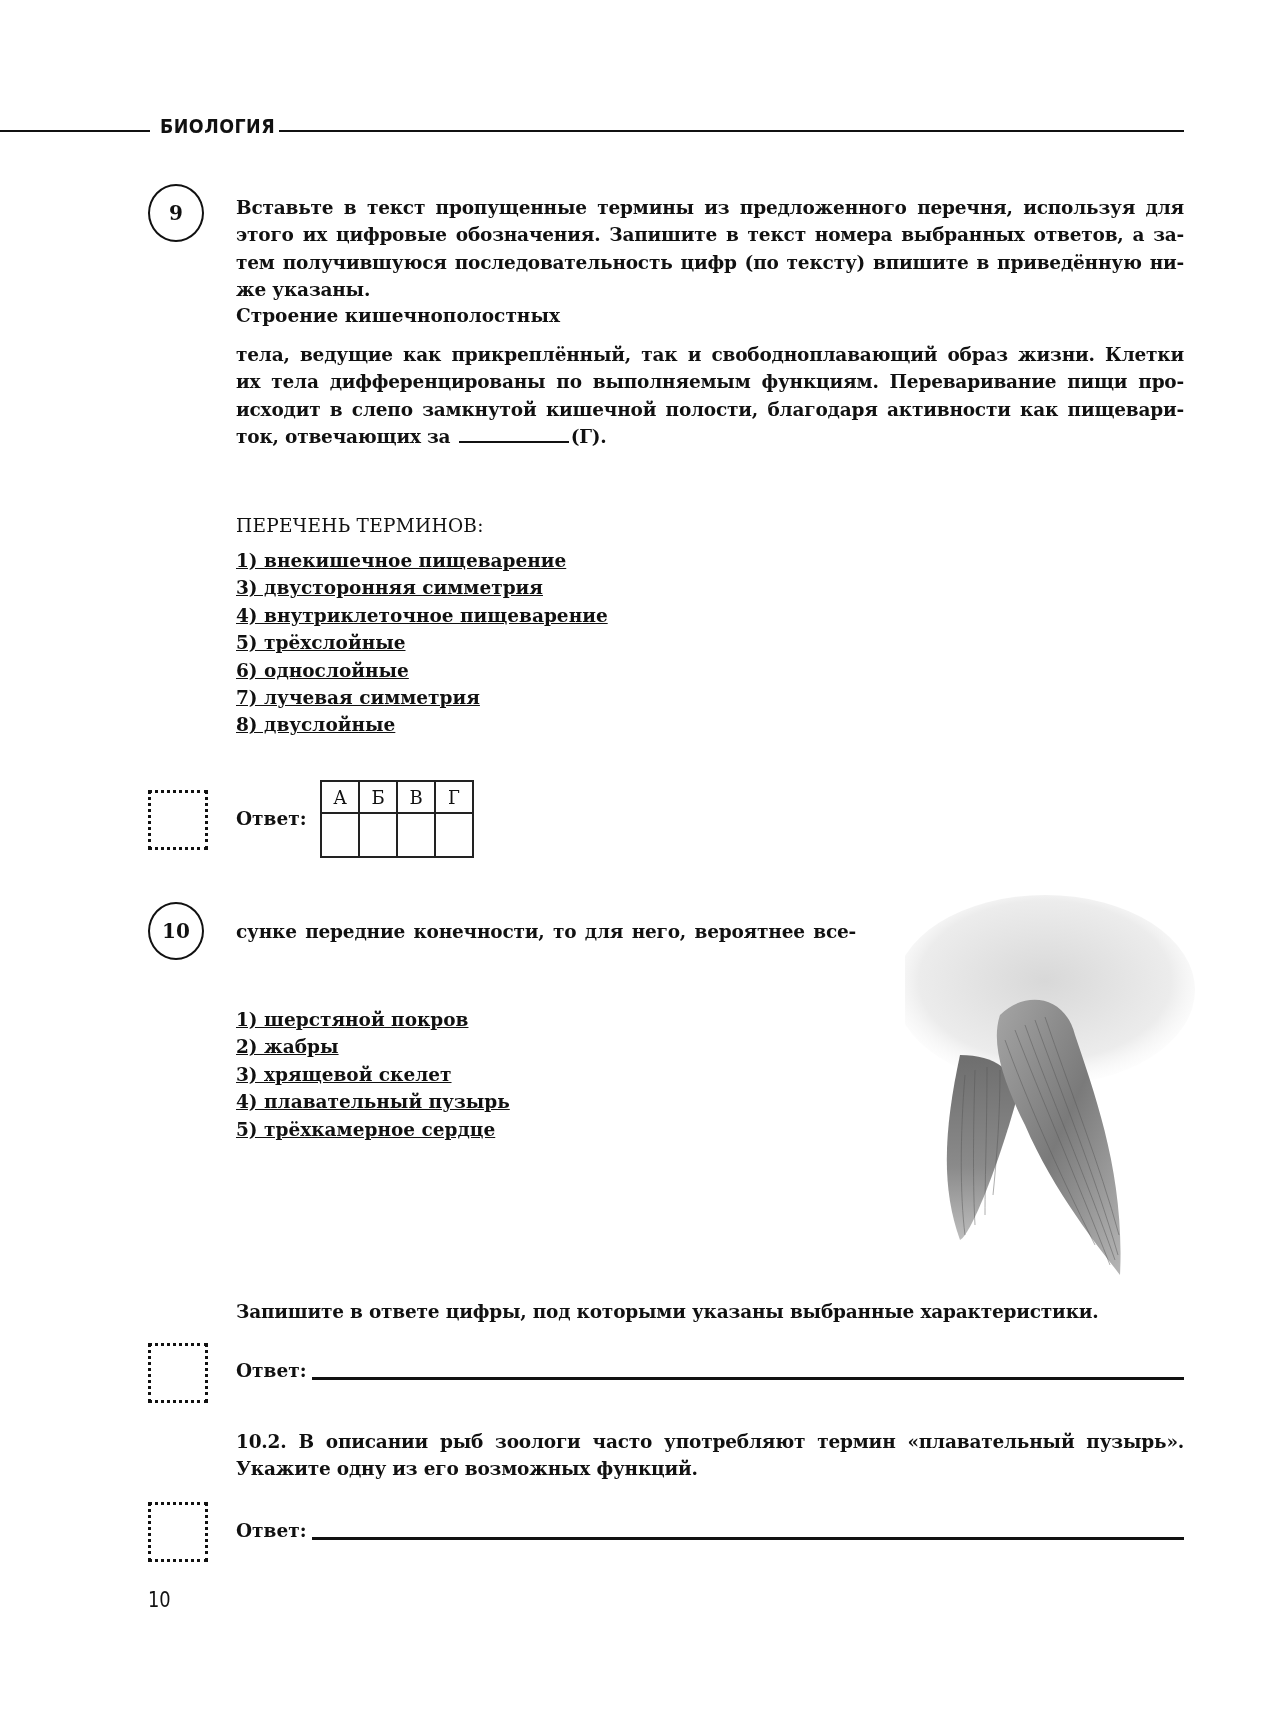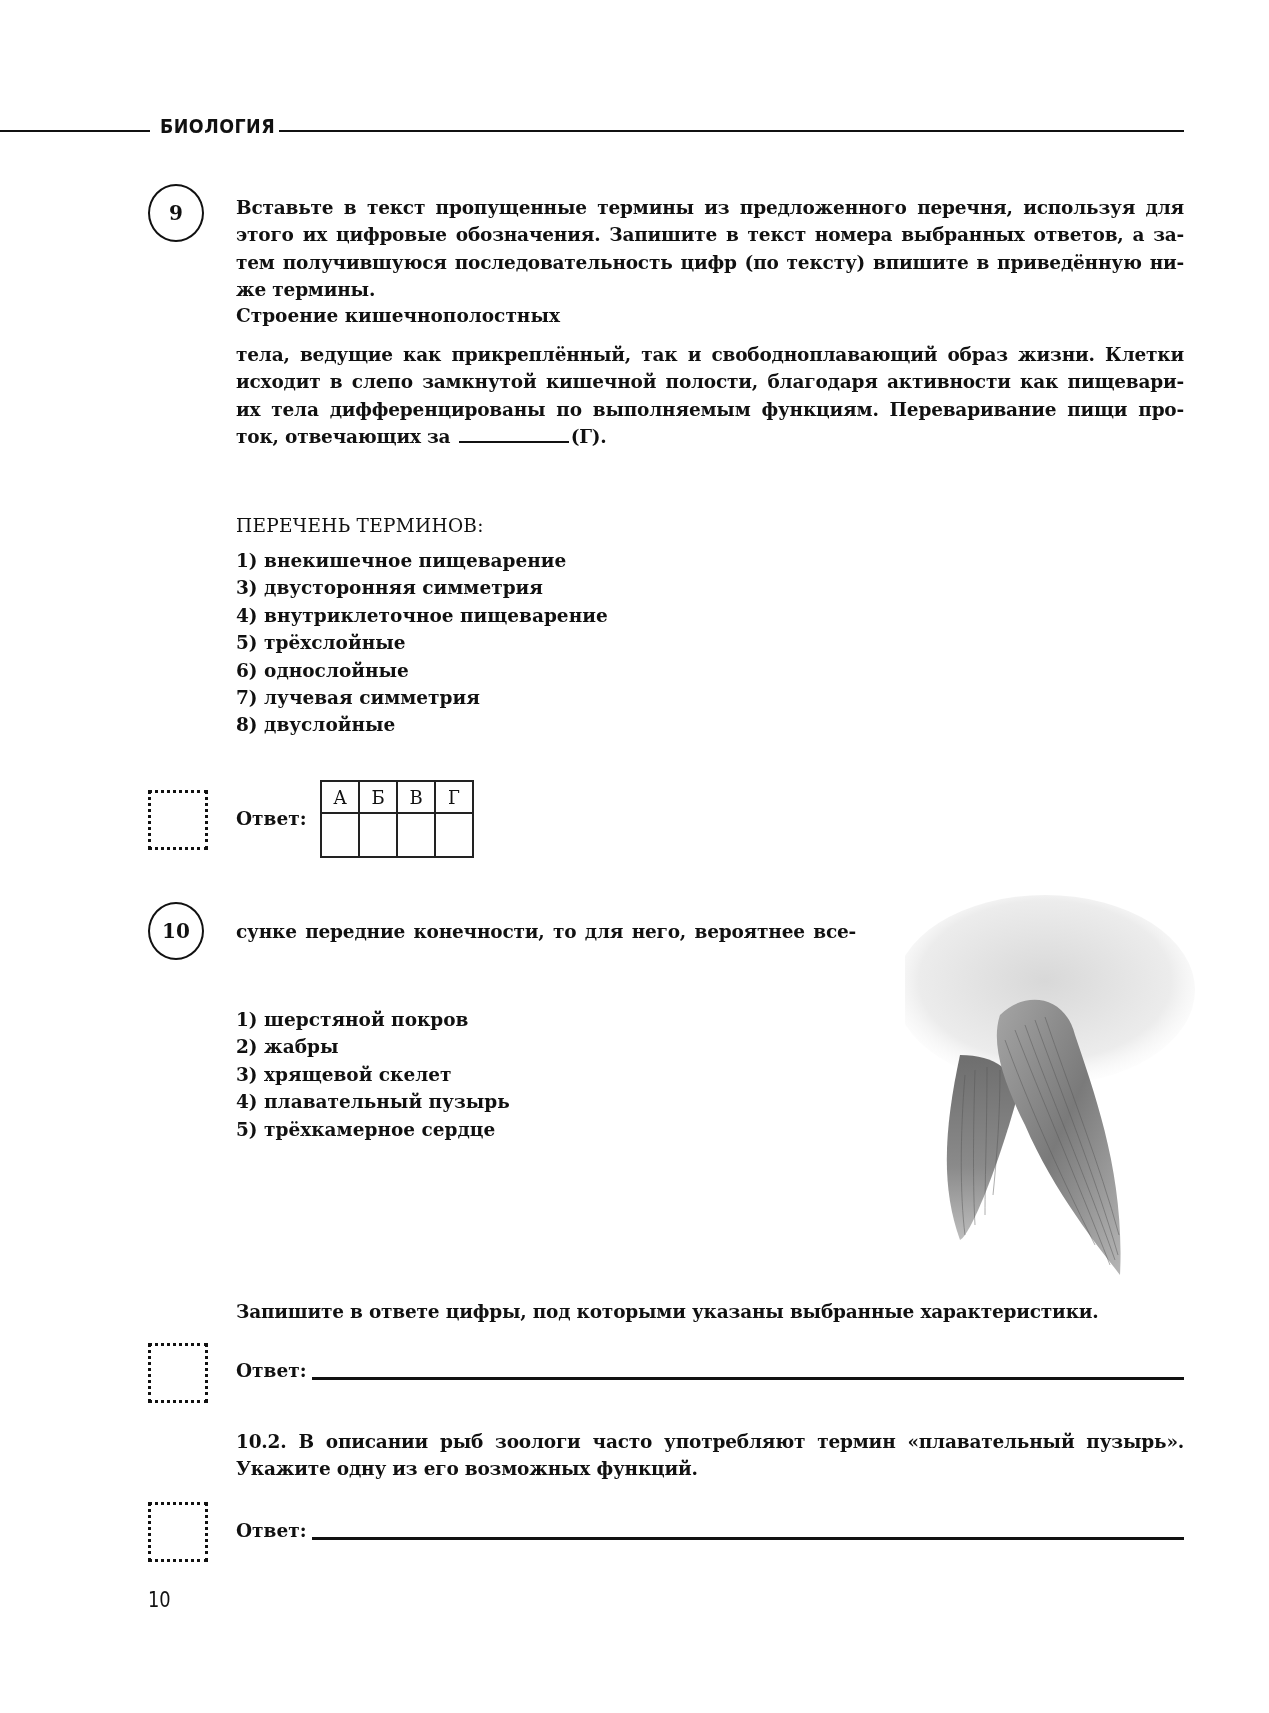--- a/index.html
+++ b/index.html
@@ -11,21 +11,21 @@
                   font-size: 19px; letter-spacing: 0.5px; transform: scaleX(0.92); transform-origin: left; }
   .header-line-right { left: 279px; top: 130px; width: 905px; height: 2px; background: #111; }
   .qnum { width: 56px; height: 58px; border: 2px solid #111; border-radius: 50%;
           display: flex; align-items: center; justify-content: center; font-weight: bold; font-size: 20px; box-sizing: border-box; }
   .text { left: 236px; width: 948px; font-size: 18.5px; line-height: 27.4px; font-weight: bold; letter-spacing: -0.2px; text-align: justify; }
   .line { display: block; white-space: nowrap; text-align-last: justify; }
   .line.last { text-align-last: left; }
   .subtitle { left: 236px; width: 948px; text-align: left; font-weight: bold; font-size: 18.5px; }
   .blank { display: inline-block; width: 110px; border-bottom: 2px solid #111; height: 16px; margin: 0 2px; vertical-align: baseline; }
   .list-title { left: 236px; font-size: 18.5px; font-weight: normal; letter-spacing: 0.3px; }
-  .list { left: 236px; font-size: 18.5px; font-weight: bold; line-height: 27.4px; margin: 0; padding: 0; list-style: none; }
+  .list { left: 236px; font-size: 18.5px; font-weight: bold; line-height: 27.4px; margin: 0; padding: 0; list-style: none; text-decoration: underline; }
   .ansbox { width: 60px; height: 60px; border: 3px dotted #111; box-sizing: border-box; }
   .ans-label { font-weight: bold; font-size: 18.5px; }
   table.grid { border-collapse: collapse; font-family: "DejaVu Serif", serif; }
   table.grid td { border: 2px solid #222; width: 34px; text-align: center; font-size: 18px; }
   table.grid tr.head td { height: 28px; }
   table.grid tr.body td { height: 40px; }
   .ans-line { height: 3px; background: #111; }
   .fin { left: 905px; top: 895px; width: 290px; height: 390px; }
   .pageno { left: 148px; top: 1588px; font-family: "DejaVu Sans", sans-serif; font-size: 21px; transform: scaleX(0.85); transform-origin: left; }
 </style>
@@ -37,29 +37,29 @@
 <div class="abs header-line-right"></div>
 
 <div class="abs qnum" style="left:148px; top:184px;">
   <span>9</span>
 </div>
 
 <div class="abs text" style="top:194px;">
   <span class="line">Вставьте в текст пропущенные термины из предложенного перечня, используя для</span>
   <span class="line">этого их цифровые обозначения. Запишите в текст номера выбранных ответов, а за-</span>
   <span class="line">тем получившуюся последовательность цифр (по тексту) впишите в приведённую ни-</span>
-  <span class="line last">же термины.</span>
+  <span class="line last">же указаны.</span>
 </div>
 
 <div class="abs subtitle" style="top:305px;">Строение кишечнополостных</div>
 
 <div class="abs text" style="top:341px;">
   <span class="line">тела, ведущие как прикреплённый, так и свободноплавающий образ жизни. Клетки</span>
+  <span class="line">их тела дифференцированы по выполняемым функциям. Переваривание пищи про-</span>
   <span class="line">исходит в слепо замкнутой кишечной полости, благодаря активности как пищевари-</span>
-  <span class="line">их тела дифференцированы по выполняемым функциям. Переваривание пищи про-</span>
   <span class="line last">
     <span>ток, отвечающих за</span>
     <span class="blank"></span><span>(Г).</span>
   </span>
 </div>
 
 <div class="abs list-title" style="top:515px;">ПЕРЕЧЕНЬ ТЕРМИНОВ:</div>
 
 <ul class="abs list" style="top:547px;">
   <li>1) внекишечное пищеварение</li>

